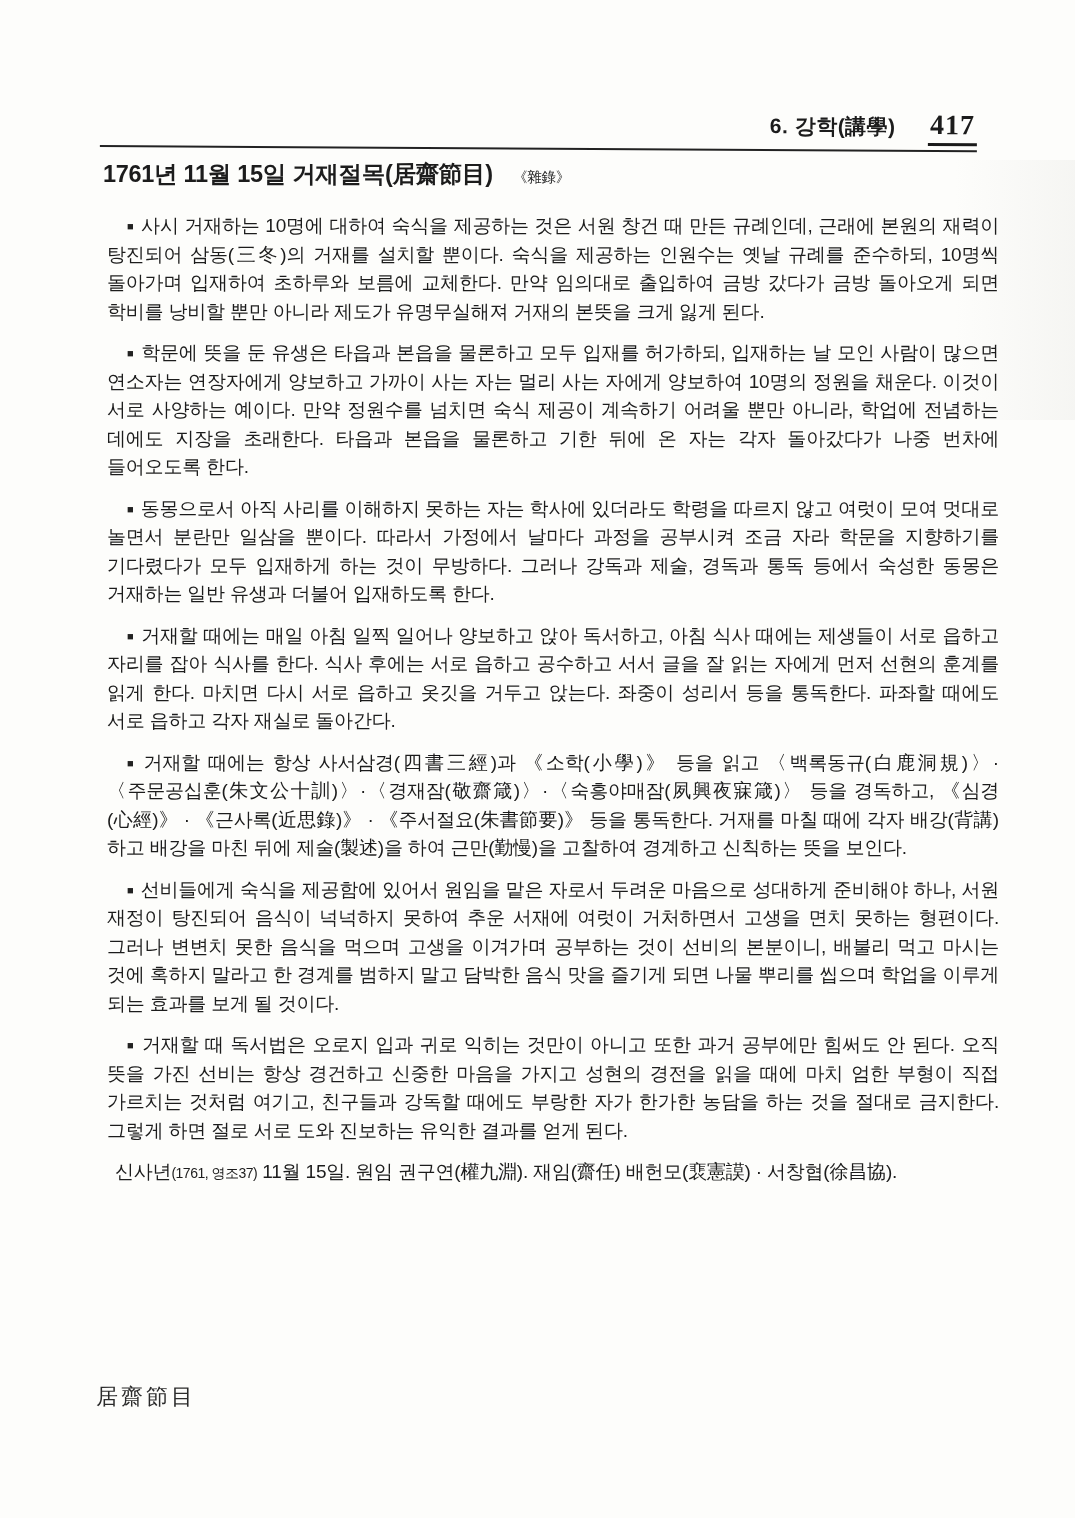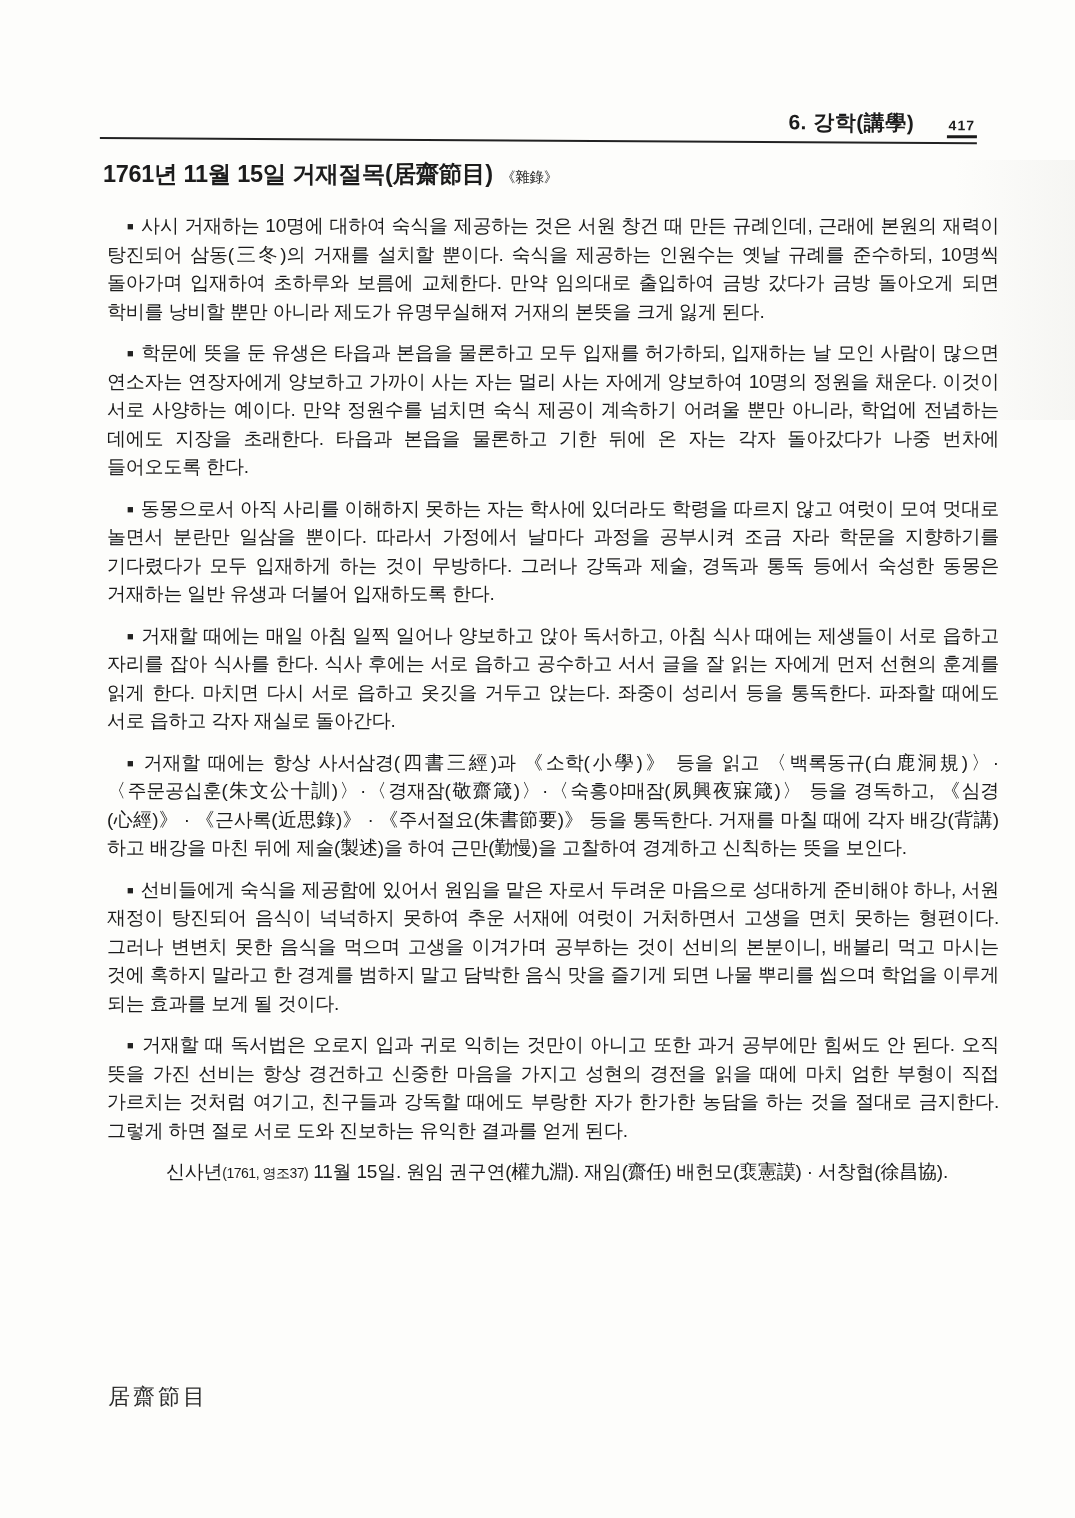--- a/index.html
+++ b/index.html
@@ -30,23 +30,23 @@
     text-align: right;
     font-size: 21px;
     letter-spacing: 0.5px;
     padding-bottom: 4px;
     white-space: nowrap;
   }
   .header-section { font-weight: 700; }
   .header-pagenum {
     display: inline-block;
     margin-left: 26px;
-    font-family: Liberation Sans, sans-serif;
+    font-family: Liberation Serif, serif;
     font-weight: 700;
-    font-size: 14px;
+    font-size: 28px;
     letter-spacing: 1px;
     border-bottom: 3px solid #1a1a1a;
     padding: 0 2px 2px 2px;
   }
   .header-rule {
     border-top: 2.5px solid #222;
     height: 0;
   }
   
   .doc-title {
@@ -54,21 +54,21 @@
     left: 103px;
     top: 158px;
     font-size: 23.5px;
     font-weight: 600;
     letter-spacing: -0.3px;
     white-space: nowrap;
   }
   .doc-title .annotation {
     font-size: 14.5px;
     font-weight: 400;
-    margin-left: 2px;
+    margin-left: 14px;
     color: #2a2a2a;
   }
   
   .body-text {
     position: absolute;
     left: 107px;
     top: 212px;
     width: 892px;
   }
   .para {
@@ -85,30 +85,29 @@
     vertical-align: 2px;
     margin-right: 7px;
     color: #222;
   }
   .date-line {
     margin-top: 12px;
     font-size: 19px;
     line-height: 28.5px;
     text-indent: 8px;
     letter-spacing: -0.2px;
-    text-align: center;
   }
   .date-line .small-paren {
     font-size: 14px;
     letter-spacing: -0.5px;
   }
   
   .footer-note {
     position: absolute;
-    left: 108px;
+    left: 96px;
     top: 1382px;
     font-family: "Liberation Serif", "DejaVu Serif", serif;
     font-size: 22px;
     letter-spacing: 3px;
     color: #2b2b2b;
   }
   
   .scan-shade {
     position: absolute;
     right: 0;

